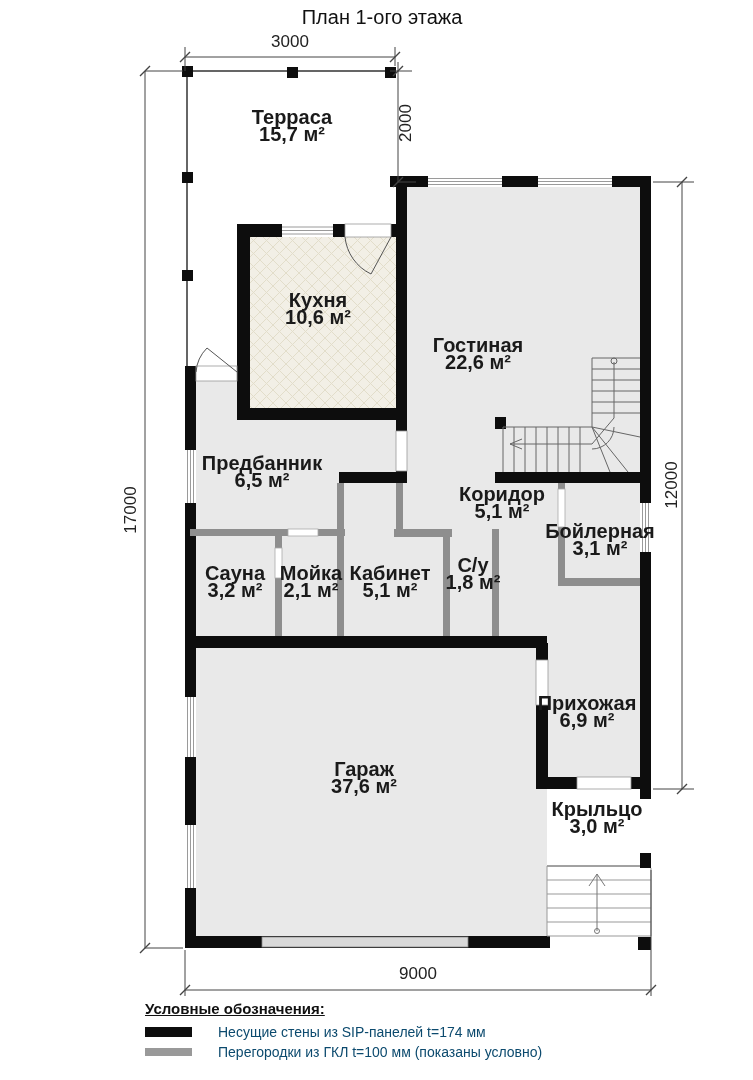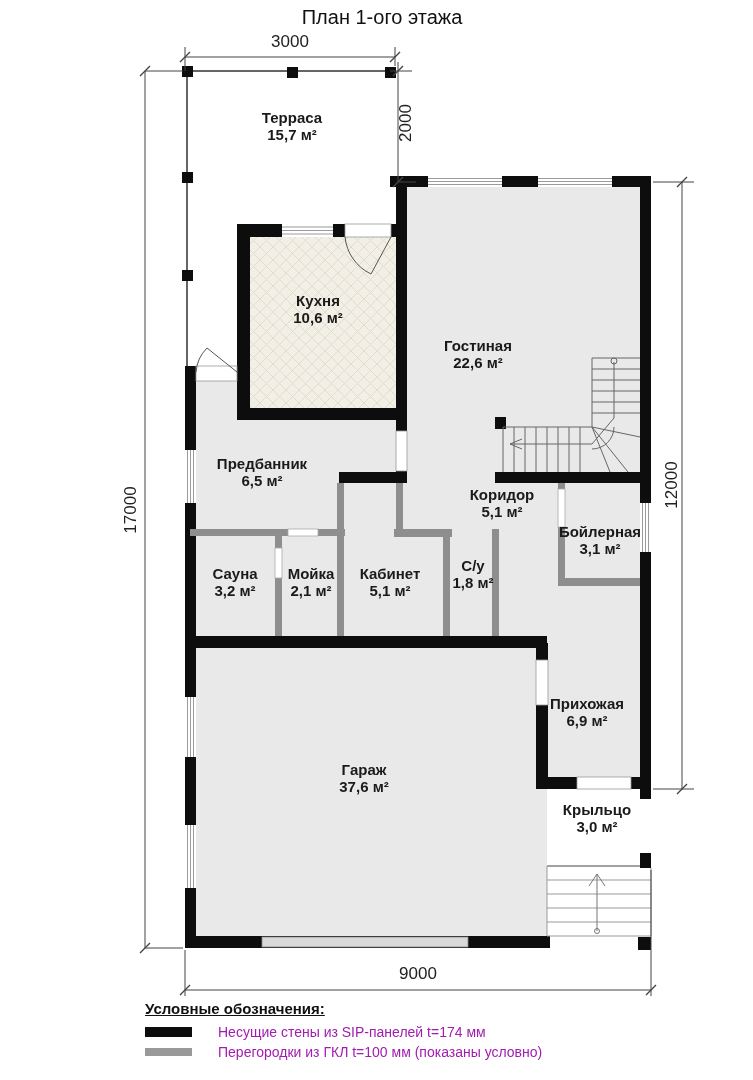--- a/index.html
+++ b/index.html
@@ -2,31 +2,31 @@
 <html><head>
 <meta charset="utf-8">
 <style>
   html,body{margin:0;padding:0;background:#fff;}
   #page{position:relative;width:753px;height:1080px;background:#fff;overflow:hidden;
         font-family:"Liberation Sans","DejaVu Sans",sans-serif;border-radius:29px;}
   #plan-svg{position:absolute;left:0;top:0;}
   .page-title{position:absolute;left:382px;top:6px;transform:translateX(-50%);
         font-size:20px;color:#111;white-space:nowrap;}
   .room-label{position:absolute;transform:translate(-50%,-50%);text-align:center;
-        font-weight:bold;font-size:15px;line-height:17px;color:#1a1a1a;white-space:nowrap;}
+        font-weight:bold;font-size:20px;line-height:17px;color:#1a1a1a;white-space:nowrap;}
   .room-label span{display:block;}
   .dim{position:absolute;font-size:17px;color:#222;white-space:nowrap;}
   .dim-h{transform:translate(-50%,-50%);}
   .dim-v{transform:translate(-50%,-50%) rotate(-90deg);}
   .legend{position:absolute;left:145px;top:1000px;width:560px;}
   .legend-heading{font-size:15px;font-weight:bold;text-decoration:underline;color:#111;margin-bottom:7px;}
   .legend-row{display:flex;align-items:center;margin-top:4px;}
   .swatch{width:47px;height:10px;margin-right:26px;flex:0 0 auto;}
   .swatch-partition{height:8px;}
-  .legend-text{font-size:14px;color:#a21caf;}
+  .legend-text{font-size:14px;color:#0c4a6e;}
 </style>
 </head>
 <body>
 
 <div id="page">
 
   <svg id="plan-svg" width="753" height="1080" viewBox="0 0 753 1080">
     <defs>
       <pattern id="hatch" width="13" height="13" patternUnits="userSpaceOnUse">
         <path d="M0 0 L13 13 M13 0 L0 13" stroke="#e2ddca" stroke-width="1" fill="none"></path>

